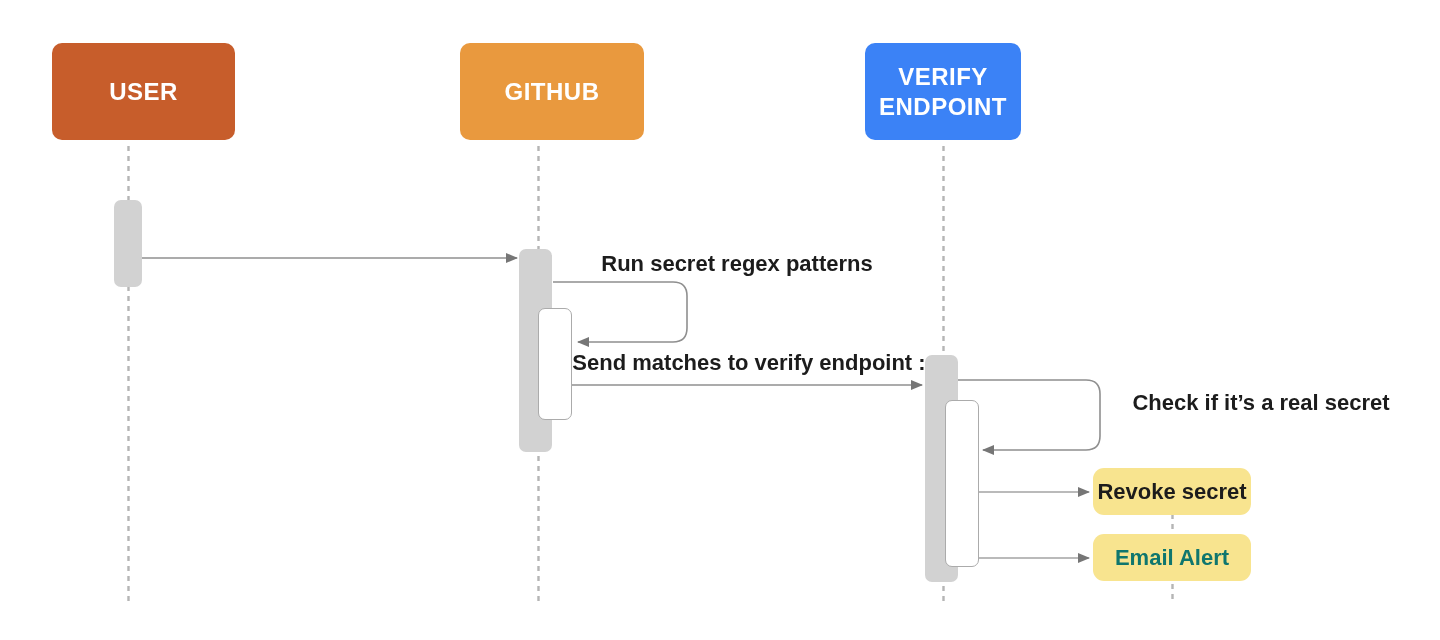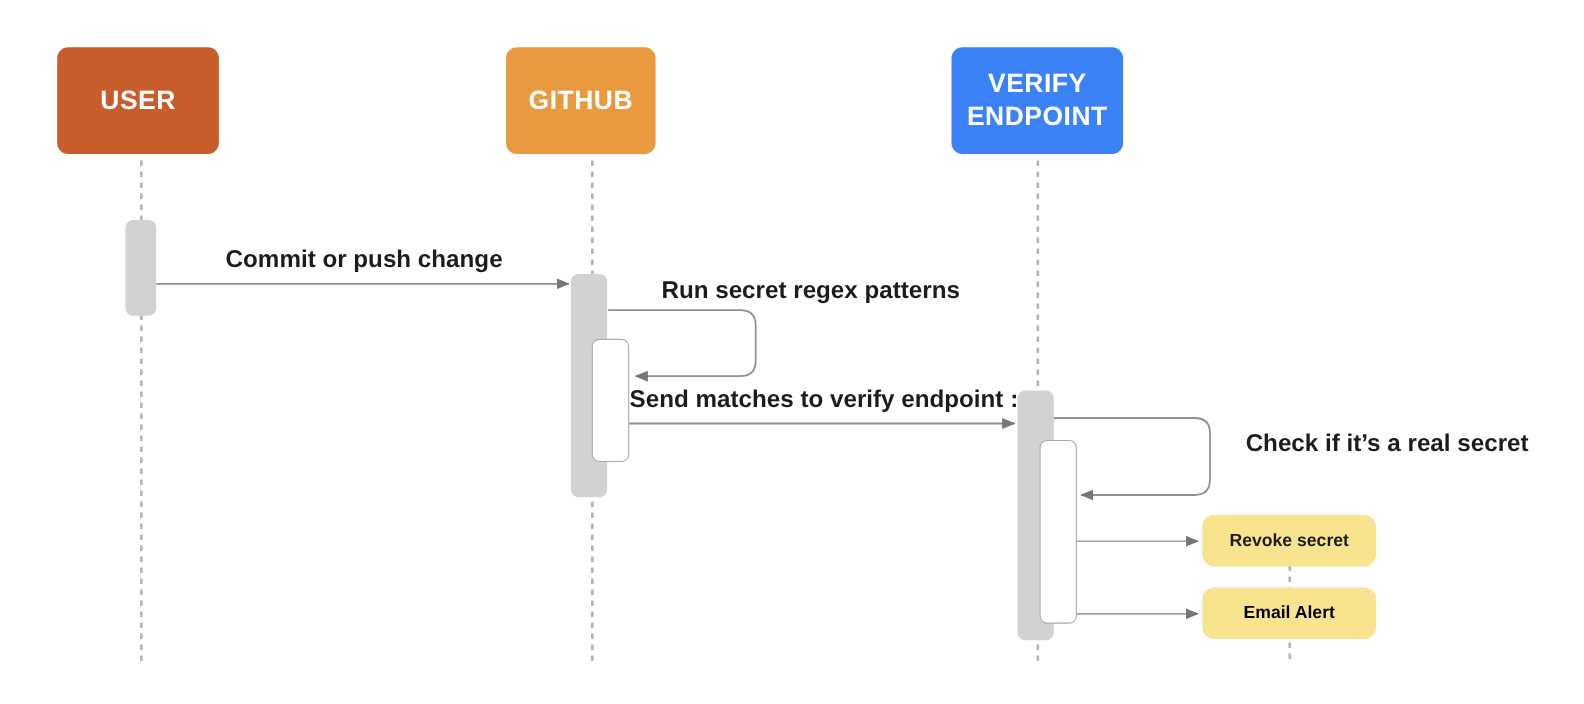--- a/index.html
+++ b/index.html
@@ -4,22 +4,22 @@
 <style>
   html,body{margin:0;padding:0;}
   body{font-family:"Liberation Sans",sans-serif;background:#ffffff;}
   .canvas{position:relative;width:1440px;height:640px;background:#ffffff;overflow:hidden;}
   .layer{position:absolute;left:0;top:0;width:1440px;height:640px;pointer-events:none;}
 
   
   .actor{position:absolute;top:43px;height:97px;border-radius:10px;
          display:flex;align-items:center;justify-content:center;text-align:center;
          color:#ffffff;font-weight:bold;font-size:24px;letter-spacing:.5px;line-height:1.25;}
-  .actor-user{left:52px;width:147px;}
-  .actor-github{left:460px;width:136px;}
+  .actor-user{left:52px;width:183px;}
+  .actor-github{left:460px;width:184px;}
   .actor-verify{left:865px;width:156px;padding:0 26px;box-sizing:border-box;}
 
   
   .bar{position:absolute;border-radius:7px;background:#d2d2d2;}
   .bar-user{left:114px;top:200px;width:28px;height:87px;}
   .bar-github{left:519px;top:249px;width:33px;height:203px;}
   .bar-verify{left:925px;top:355px;width:33px;height:227px;}
   .bar-nested{position:absolute;border-radius:7px;background:#ffffff;border:1.5px solid #ababab;box-sizing:border-box;}
   .nested-github{left:538px;top:308px;width:34px;height:112px;}
   .nested-verify{left:945px;top:400px;width:34px;height:167px;}
@@ -28,21 +28,21 @@
   .msg{position:absolute;transform:translate(-50%,-50%);white-space:nowrap;
        font-weight:bold;font-size:22px;color:#1c1c1c;}
   .msg1{left:331px;top:236px;}
   .msg2{left:737px;top:264px;}
   .msg3{left:749px;top:363px;}
   .msg4{left:1261px;top:403px;}
 
   
   .note{position:absolute;left:1093px;width:158px;height:47px;border-radius:11px;
         display:flex;align-items:center;justify-content:center;
-        font-weight:bold;font-size:16px;}
+        font-weight:bold;font-size:22px;}
   .note-revoke{top:468px;}
   .note-email{top:534px;}
 </style>
 </head>
 <body>
 
 <div class="canvas">
 
   <svg class="layer" width="1440" height="640" viewBox="0 0 1440 640">
     <line x1="128.5" y1="146" x2="128.5" y2="601" stroke="#b5b5b5" stroke-width="2.4" stroke-dasharray="5 5"></line>
@@ -74,25 +74,24 @@
   <div class="actor actor-user" style="background: rgb(199, 93, 43); color: rgb(255, 255, 255);">
     <span>USER</span>
   </div>
   <div class="actor actor-github" style="background: rgb(233, 153, 62); color: rgb(255, 255, 255);">
     <span>GITHUB</span>
   </div>
   <div class="actor actor-verify" style="background: #3b82f6; color: rgb(255, 255, 255);">
     <span>VERIFY ENDPOINT</span>
   </div>
 
-  <div class="msg msg1">Commit or push change</div>
   <div class="msg msg3">Send matches to verify endpoint :</div>
   <div class="msg msg2">Run secret regex patterns</div>
   <div class="msg msg4">Check if it’s a real secret</div>
 
   <div class="note note-revoke" style="background: rgb(248, 228, 143); color: rgb(28, 28, 28);">
     <span>Revoke secret</span>
   </div>
-  <div class="note note-email" style="background: rgb(248, 228, 143); color: #000000;">
+  <div class="note note-email" style="background: rgb(248, 228, 143); color: #0f766e;">
     <span>Email Alert</span>
   </div>
 
 </div>
 
 </body></html>

